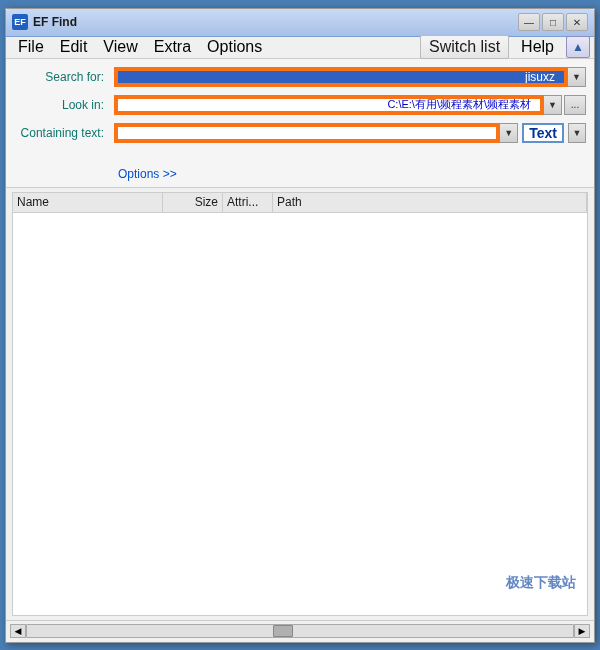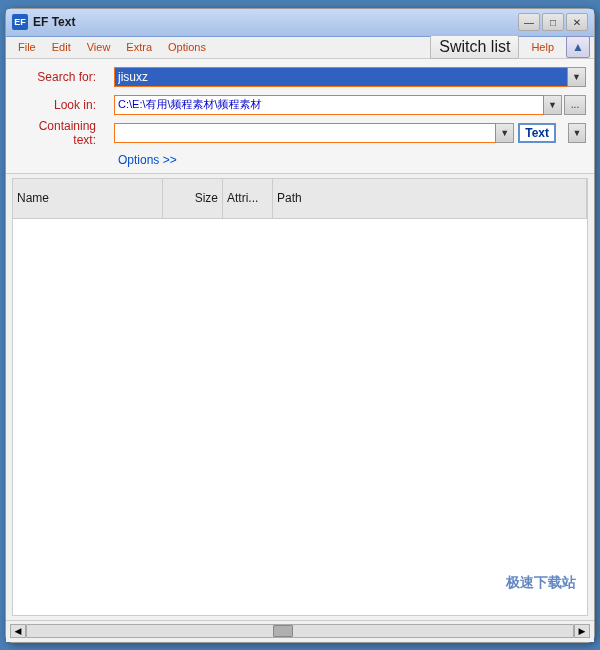--- a/index.html
+++ b/index.html
@@ -12,21 +12,21 @@
       align-items: center;
       width: 600px;
       height: 650px;
       overflow: hidden;
     }
     .window {
       width: 590px;
       height: 635px;
       background: #f0f0f0;
       border: 1px solid #999;
-      border-radius: 8px;
+      border-radius: 0;
       display: flex;
       flex-direction: column;
       box-shadow: 2px 2px 8px rgba(0,0,0,0.4);
     }
     
     .title-bar {
       background: linear-gradient(to bottom, #c8daf5, #a8c0e8);
       height: 28px;
       display: flex;
       align-items: center;
@@ -77,22 +77,22 @@
       height: 22px;
       display: flex;
       align-items: center;
       padding: 0 4px;
       border-bottom: 1px solid #ccc;
       flex-shrink: 0;
     }
     .menu-item {
       padding: 2px 8px;
       cursor: pointer;
-      font-size: 11px;
-      color: #c2410c;
+      font-size: 16px;
+      color: #000000;
       border-radius: 2px;
     }
     .menu-spacer { flex: 1; }
     .switch-list-btn {
       padding: 2px 8px;
       font-size: 16px;
       color: #1a1a1a;
       cursor: pointer;
       background: linear-gradient(to bottom, #f5f5f5, #e5e5e5);
       border: 1px solid #bbb;
@@ -121,38 +121,39 @@
     }
     .form-row {
       display: flex;
       align-items: center;
       margin-bottom: 4px;
       height: 24px;
     }
     .form-label {
       width: 100px;
       font-size: 12px;
-      color: #b91c1c;
+      color: #0f766e;
       text-align: right;
-      padding-right: 18px;
+      padding-right: 10px;
       flex-shrink: 0;
     }
     .form-input-wrap {
       flex: 1;
       display: flex;
       align-items: center;
     }
     .form-input {
       flex: 1;
       height: 20px;
-      border: 1px solid #f97316;
-      padding: 1px 3px;
+      border: 4px solid #f97316;
+      padding: 1px 9px;
       font-size: 12px;
       background: white;
       outline: none;
+      text-align: right;
     }
     .form-input.selected-text {
       background: #3060c0;
       color: white;
     }
     .form-input.path-text {
       background: white;
       color: #0000cc;
       font-size: 11px;
     }
@@ -181,55 +182,55 @@
       justify-content: center;
       font-size: 10px;
       color: #333;
       flex-shrink: 0;
       margin-left: 2px;
     }
     .text-badge {
       background: white;
       border: 1px solid #7a9fd4;
       padding: 1px 5px;
-      font-size: 12px;
+      font-size: 14px;
       height: 20px;
       display: flex;
       align-items: center;
-      margin-right: 12px;
+      margin-right: 4px;
       color: #003399;
       font-weight: bold;
       border: 2px solid #6090d0;
     }
     .options-link {
       color: #0050cc;
       cursor: pointer;
       font-size: 12px;
       text-decoration: none;
       padding: 2px 0;
       display: inline-block;
       margin-left: 104px;
-      margin-top: 2px;
+      margin-top: 16px;
     }
     
     .results-area {
       flex: 1;
       display: flex;
       flex-direction: column;
       background: white;
       border: 1px solid #ccc;
       margin: 4px 6px 4px 6px;
       overflow: hidden;
     }
     .table-header {
       display: flex;
       background: #e8e8e8;
       border-bottom: 1px solid #ccc;
       flex-shrink: 0;
-      height: 40px;
+      height: 20px;
       align-items: center;
     }
     .col-header {
       padding: 2px 4px;
       font-size: 12px;
       color: #1a1a1a;
       border-right: 1px solid #ccc;
       height: 100%;
       display: flex;
       align-items: center;
@@ -294,21 +295,21 @@
   </style>
 </head>
 <body>
 
 <div class="window">
 
   <div class="title-bar">
     <div class="title-bar-icon">
       <span>EF</span>
     </div>
-    <span class="title-bar-text">EF Text</span>
+    <span class="title-bar-text">EF Find</span>
     <div class="title-bar-buttons">
       <div class="title-btn">—</div>
       <div class="title-btn">□</div>
       <div class="title-btn close">✕</div>
     </div>
   </div>
 
   <div class="menu-bar">
     <div class="menu-item">File</div>
     <div class="menu-item">Edit</div>

